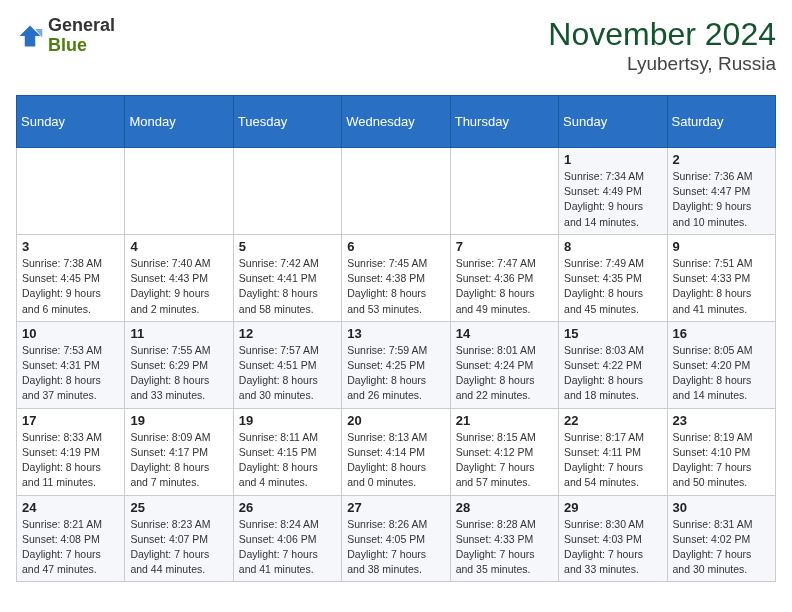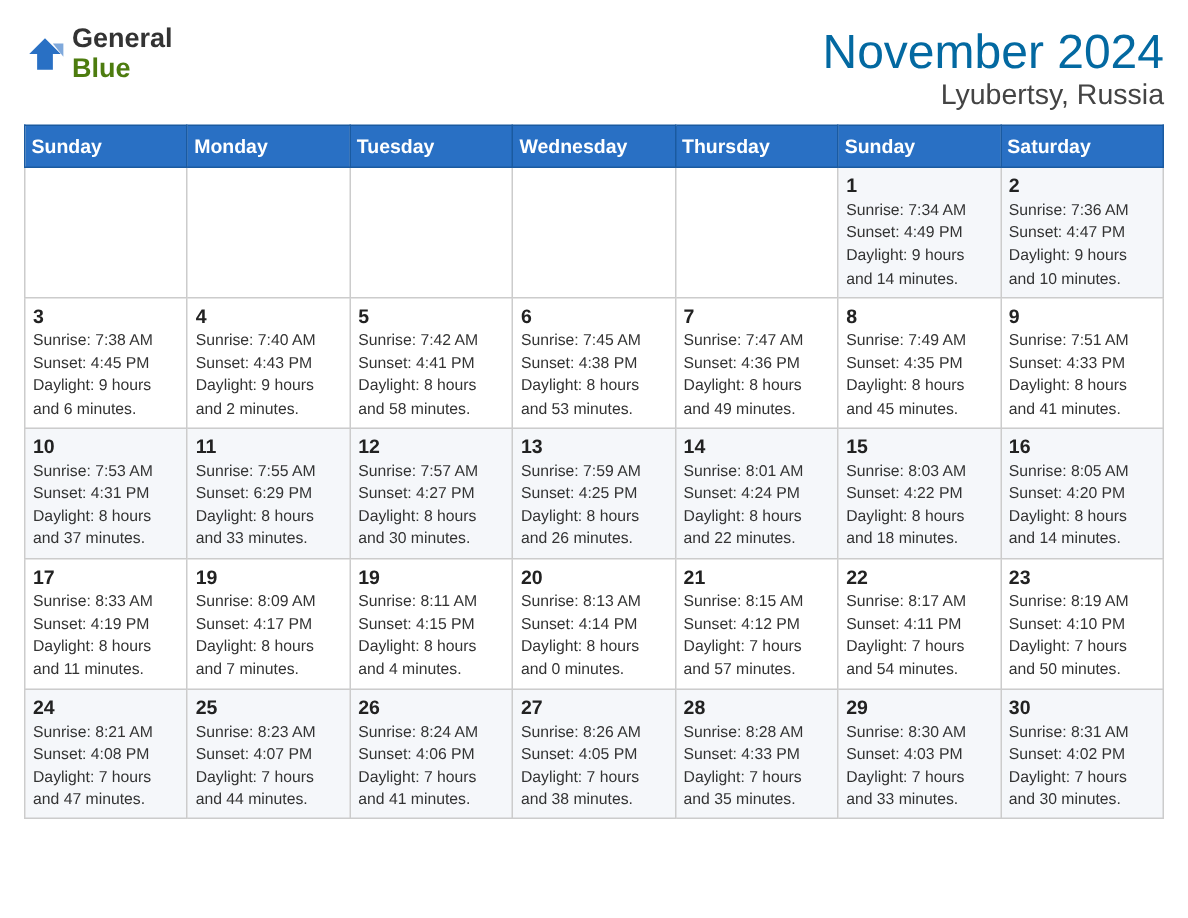--- a/index.html
+++ b/index.html
@@ -7,21 +7,21 @@
       font-family: Arial, sans-serif;
       background: #fff;
       width: 792px;
       min-height: 612px;
       padding: 16px;
     }
     .header-section {
       display: flex;
       justify-content: space-between;
       align-items: flex-start;
-      margin-bottom: 8px;
+      margin-bottom: 20px;
     }
     .logo {
       display: flex;
       align-items: center;
       gap: 4px;
     }
     .logo-text {
       font-size: 18px;
       font-weight: bold;
       line-height: 1.1;
@@ -31,38 +31,38 @@
     .logo-icon {
       width: 28px;
       height: 28px;
     }
     .title-section {
       text-align: right;
     }
     .month-title {
       font-size: 32px;
       font-weight: normal;
-      color: #0369a1;
+      color: #14532d;
     }
     .location {
       font-size: 19px;
       color: #444;
     }
     .calendar-table {
       width: 100%;
       border-collapse: collapse;
       font-size: 11px;
     }
     .calendar-table thead th {
       background-color: #2970c4;
       color: #fff;
-      padding: 6px 4px;
+      padding: 18px 4px;
       text-align: left;
       font-size: 13px;
-      font-weight: bold;
+      font-weight: normal;
       border: 1px solid #1a5aa0;
     }
     .calendar-table tbody td {
       border: 1px solid #ccc;
       vertical-align: top;
       padding: 4px 5px;
       width: calc(100% / 7);
       height: 85px;
       background: #fff;
     }
@@ -193,21 +193,21 @@
         </td>
         <td>
           <span class="day-number">11</span>
           <div class="day-info">Sunrise: 7:55 AM
 Sunset: 6:29 PM
 Daylight: 8 hours and 33 minutes.</div>
         </td>
         <td>
           <span class="day-number">12</span>
           <div class="day-info">Sunrise: 7:57 AM
-Sunset: 4:27 PM
+Sunset: 4:51 PM
 Daylight: 8 hours and 30 minutes.</div>
         </td>
         <td>
           <span class="day-number">13</span>
           <div class="day-info">Sunrise: 7:59 AM
 Sunset: 4:25 PM
 Daylight: 8 hours and 26 minutes.</div>
         </td>
         <td>
           <span class="day-number">14</span>

